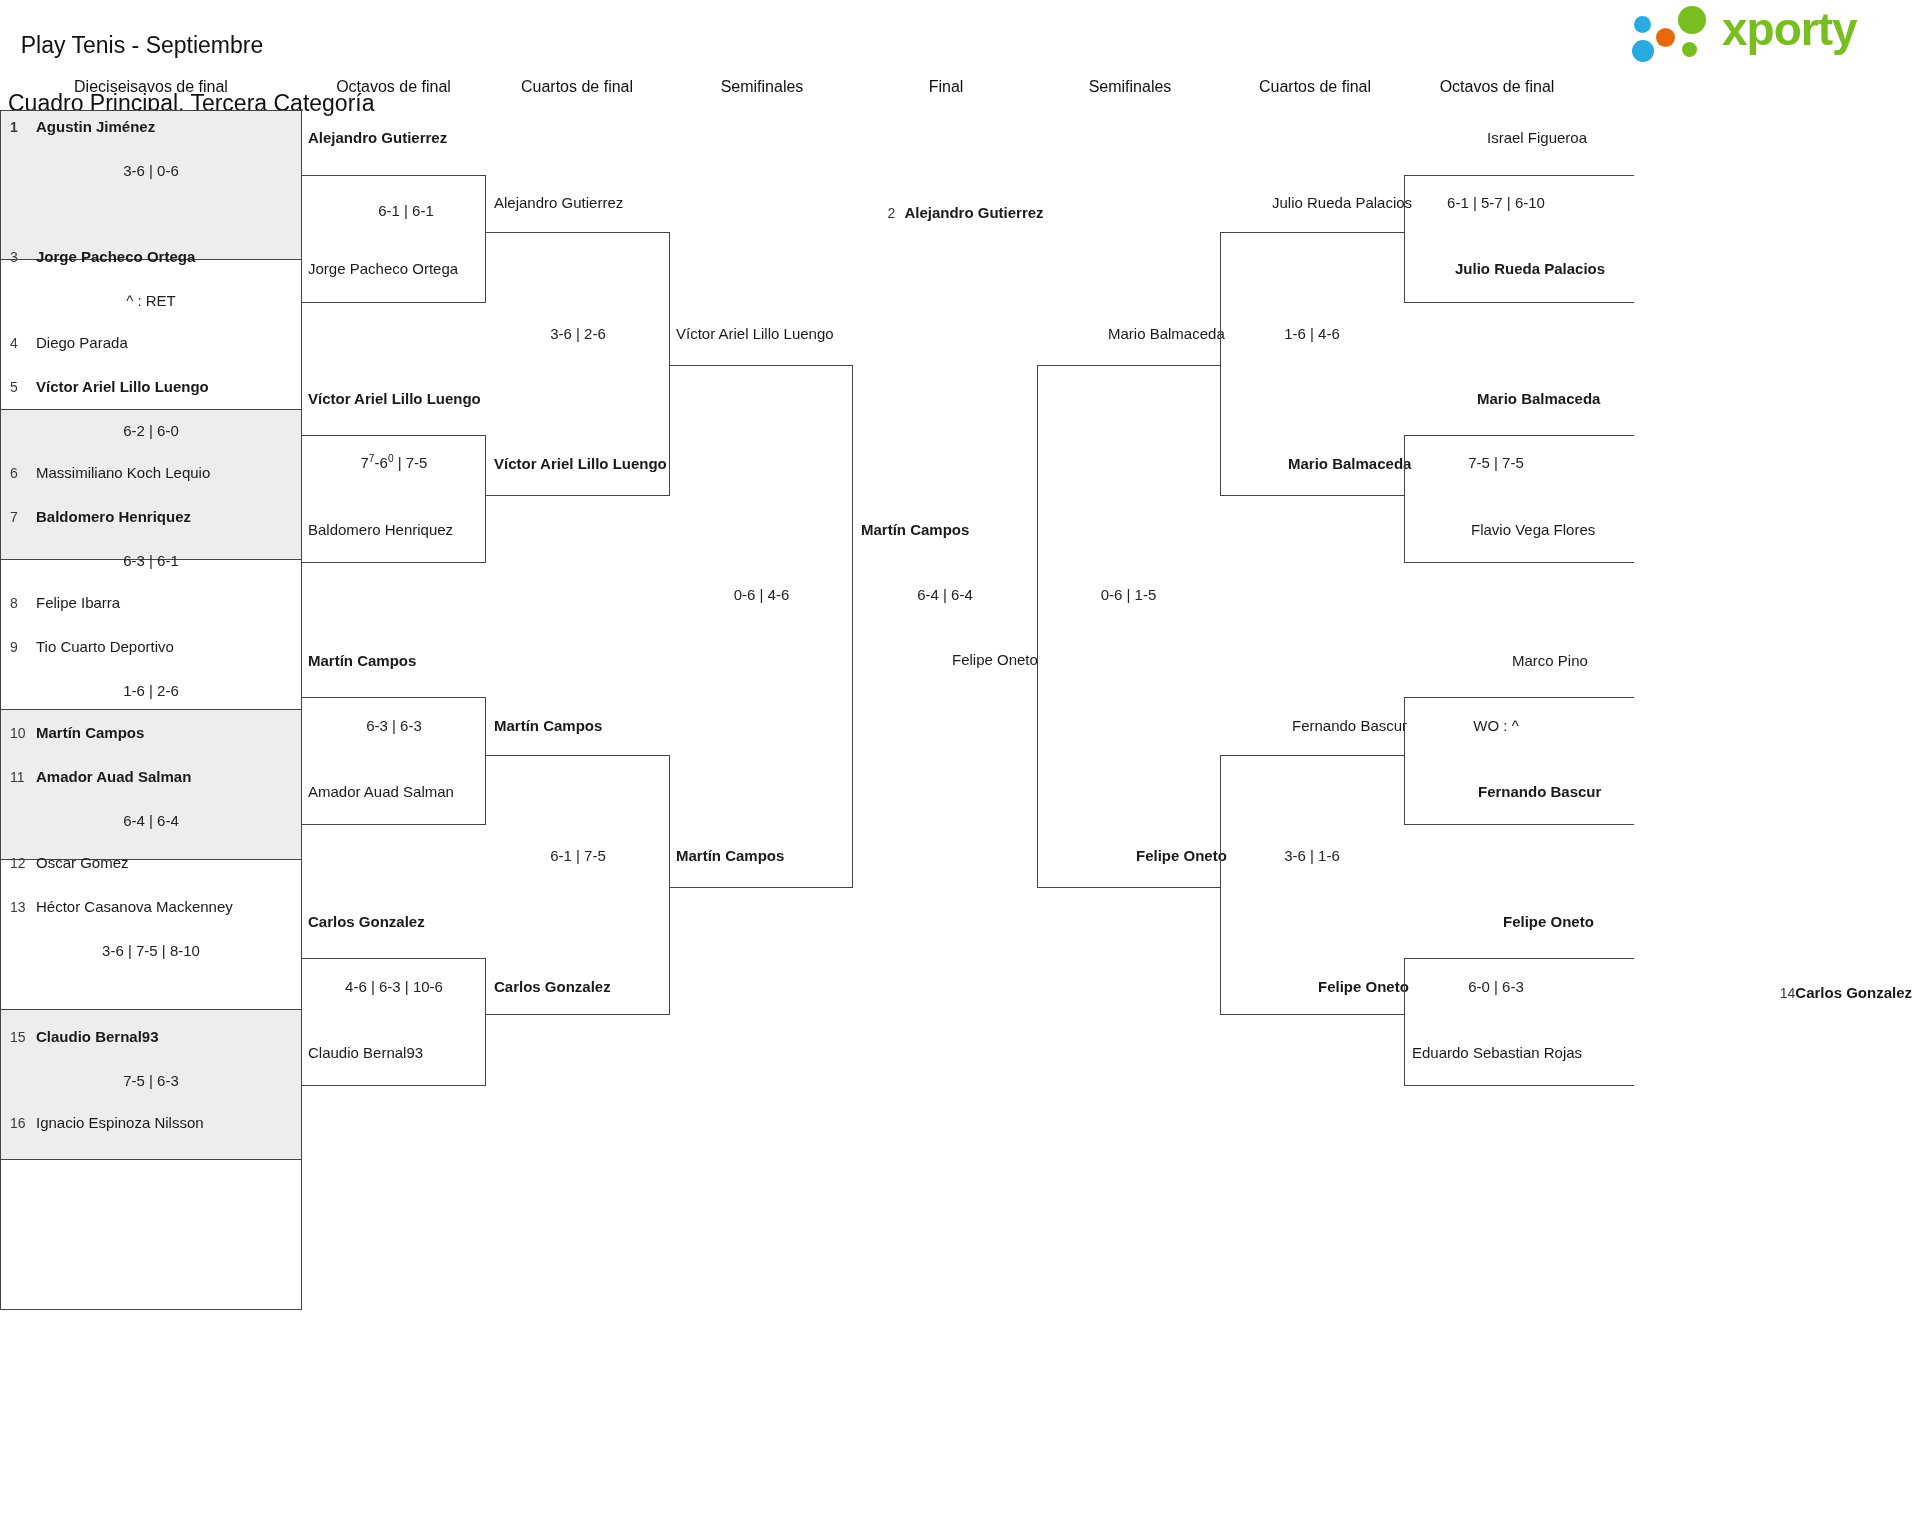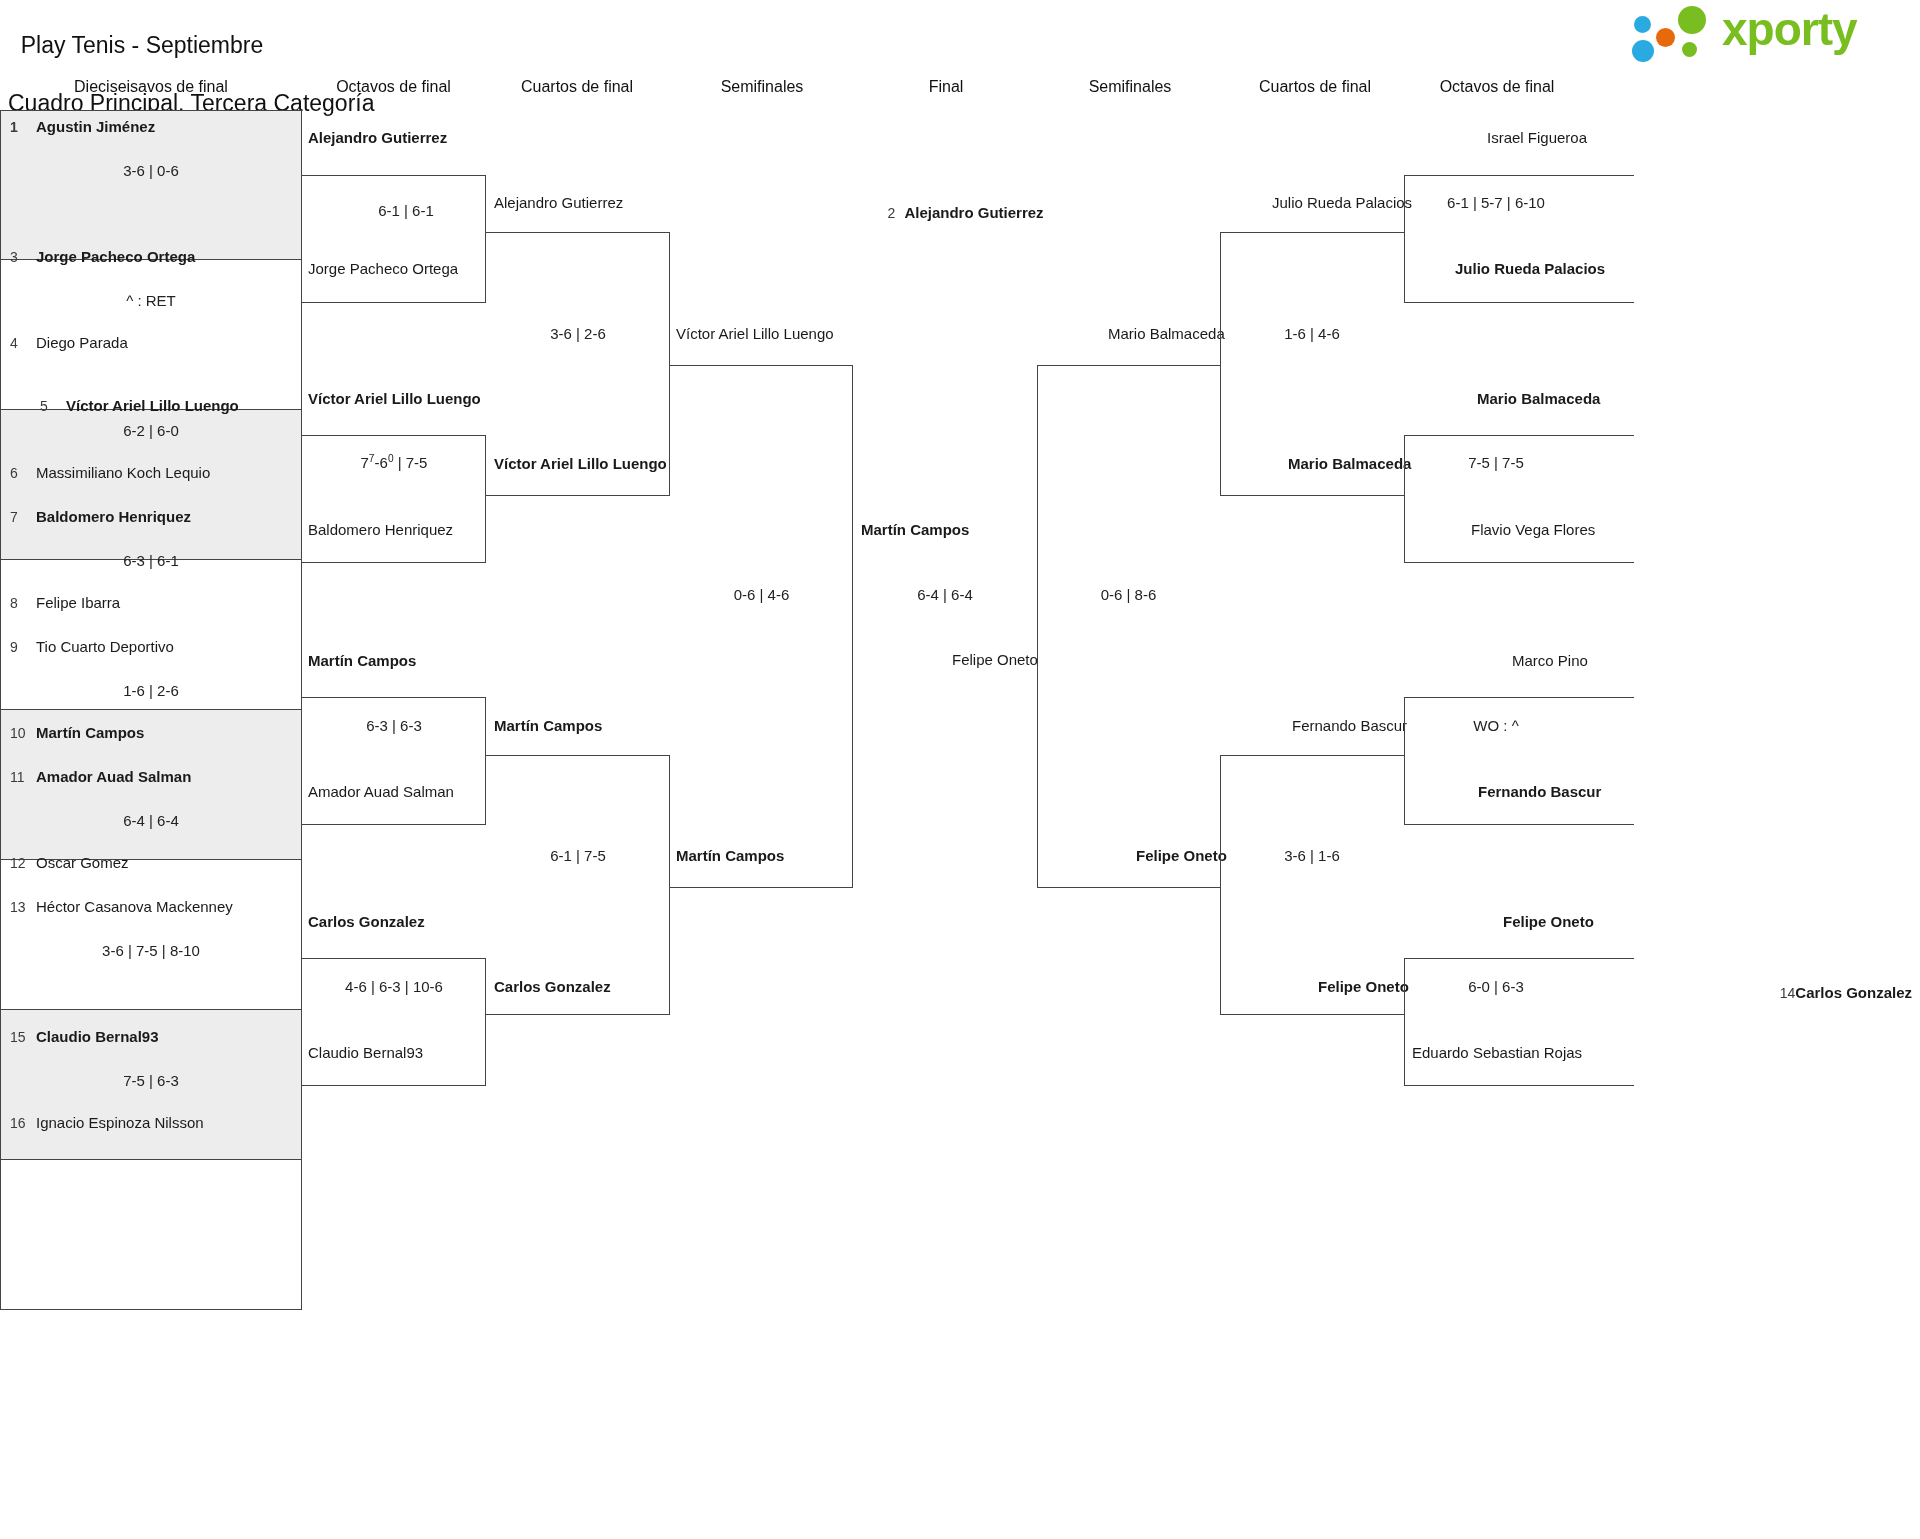--- a/index.html
+++ b/index.html
@@ -72,21 +72,21 @@
 <div class="seedbox" style="top:560px;width:302px;height:150px;"></div>
 <div class="seedbox alt" style="top:710px;width:302px;height:150px;"></div>
 <div class="seedbox" style="top:860px;width:302px;height:150px;"></div>
 <div class="seedbox alt" style="top:1010px;width:302px;height:150px;"></div>
 <div class="seedbox" style="top:1160px;width:302px;height:150px;"></div>
 
 <div class="seedrow" style="top:118px;font-weight:bold;"><span class="seednum">1</span><span class="pname">Agustin Jiménez</span></div>
 <div class="seedrow" style="top:204px;text-align:center;"><span class="seednum">2</span><span class="pname win">Alejandro Gutierrez</span></div>
 <div class="seedrow" style="top:248px;"><span class="seednum">3</span><span class="pname win">Jorge Pacheco Ortega</span></div>
 <div class="seedrow" style="top:334px;"><span class="seednum">4</span><span class="pname">Diego Parada</span></div>
-<div class="seedrow" style="top:397px;margin-left:30px;"><span class="seednum">5</span><span class="pname win">Víctor Ariel Lillo Luengo</span></div>
+<div class="seedrow" style="top:378px;"><span class="seednum">5</span><span class="pname win">Víctor Ariel Lillo Luengo</span></div>
 <div class="seedrow" style="top:464px;"><span class="seednum">6</span><span class="pname">Massimiliano Koch Lequio</span></div>
 <div class="seedrow" style="top:508px;"><span class="seednum">7</span><span class="pname win">Baldomero Henriquez</span></div>
 <div class="seedrow" style="top:594px;"><span class="seednum">8</span><span class="pname">Felipe Ibarra</span></div>
 <div class="seedrow" style="top:638px;"><span class="seednum">9</span><span class="pname">Tio Cuarto Deportivo</span></div>
 <div class="seedrow" style="top:724px;"><span class="seednum">10</span><span class="pname win">Martín Campos</span></div>
 <div class="seedrow" style="top:768px;"><span class="seednum">11</span><span class="pname win">Amador Auad Salman</span></div>
 <div class="seedrow" style="top:854px;"><span class="seednum">12</span><span class="pname">Oscar Gomez</span></div>
 <div class="seedrow" style="top:898px;"><span class="seednum">13</span><span class="pname">Héctor Casanova Mackenney</span></div>
 <div class="seedrow" style="top:984px;text-align:right;"><span class="seednum">14</span><span class="pname win">Carlos Gonzalez</span></div>
 <div class="seedrow" style="top:1028px;"><span class="seednum">15</span><span class="pname win">Claudio Bernal93</span></div>
@@ -135,21 +135,21 @@
 <div class="lbl" style="left:676px;top:325px;">Víctor Ariel Lillo Luengo</div>
 <div class="sc" style="left:670px;top:586px;width:183px;">0-6 | 4-6</div>
 <div class="lbl b" style="left:676px;top:847px;">Martín Campos</div>
 
 <div class="lbl b" style="left:861px;top:521px;">Martín Campos</div>
 <div class="sc" style="left:855px;top:586px;width:180px;">6-4 | 6-4</div>
 <div class="lbl" style="left:952px;top:651px;">Felipe Oneto</div>
 
 <div class="mbox noright" style="left:1037px;top:365px;width:183px;height:523px;"></div>
 <div class="lbl" style="left:1108px;top:325px;">Mario Balmaceda</div>
-<div class="sc" style="left:1037px;top:586px;width:183px;">0-6 | 8-6</div>
+<div class="sc" style="left:1037px;top:586px;width:183px;">0-6 | 1-5</div>
 <div class="lbl b" style="left:1136px;top:847px;">Felipe Oneto</div>
 
 <div class="mbox noright" style="left:1220px;top:232px;width:184px;height:264px;"></div>
 <div class="lbl" style="left:1272px;top:194px;">Julio Rueda Palacios</div>
 <div class="sc" style="left:1220px;top:325px;width:184px;">1-6 | 4-6</div>
 <div class="lbl b" style="left:1288px;top:455px;">Mario Balmaceda</div>
 
 <div class="mbox noright" style="left:1220px;top:755px;width:184px;height:260px;"></div>
 <div class="lbl" style="left:1292px;top:717px;">Fernando Bascur</div>
 <div class="sc" style="left:1220px;top:847px;width:184px;">3-6 | 1-6</div>

